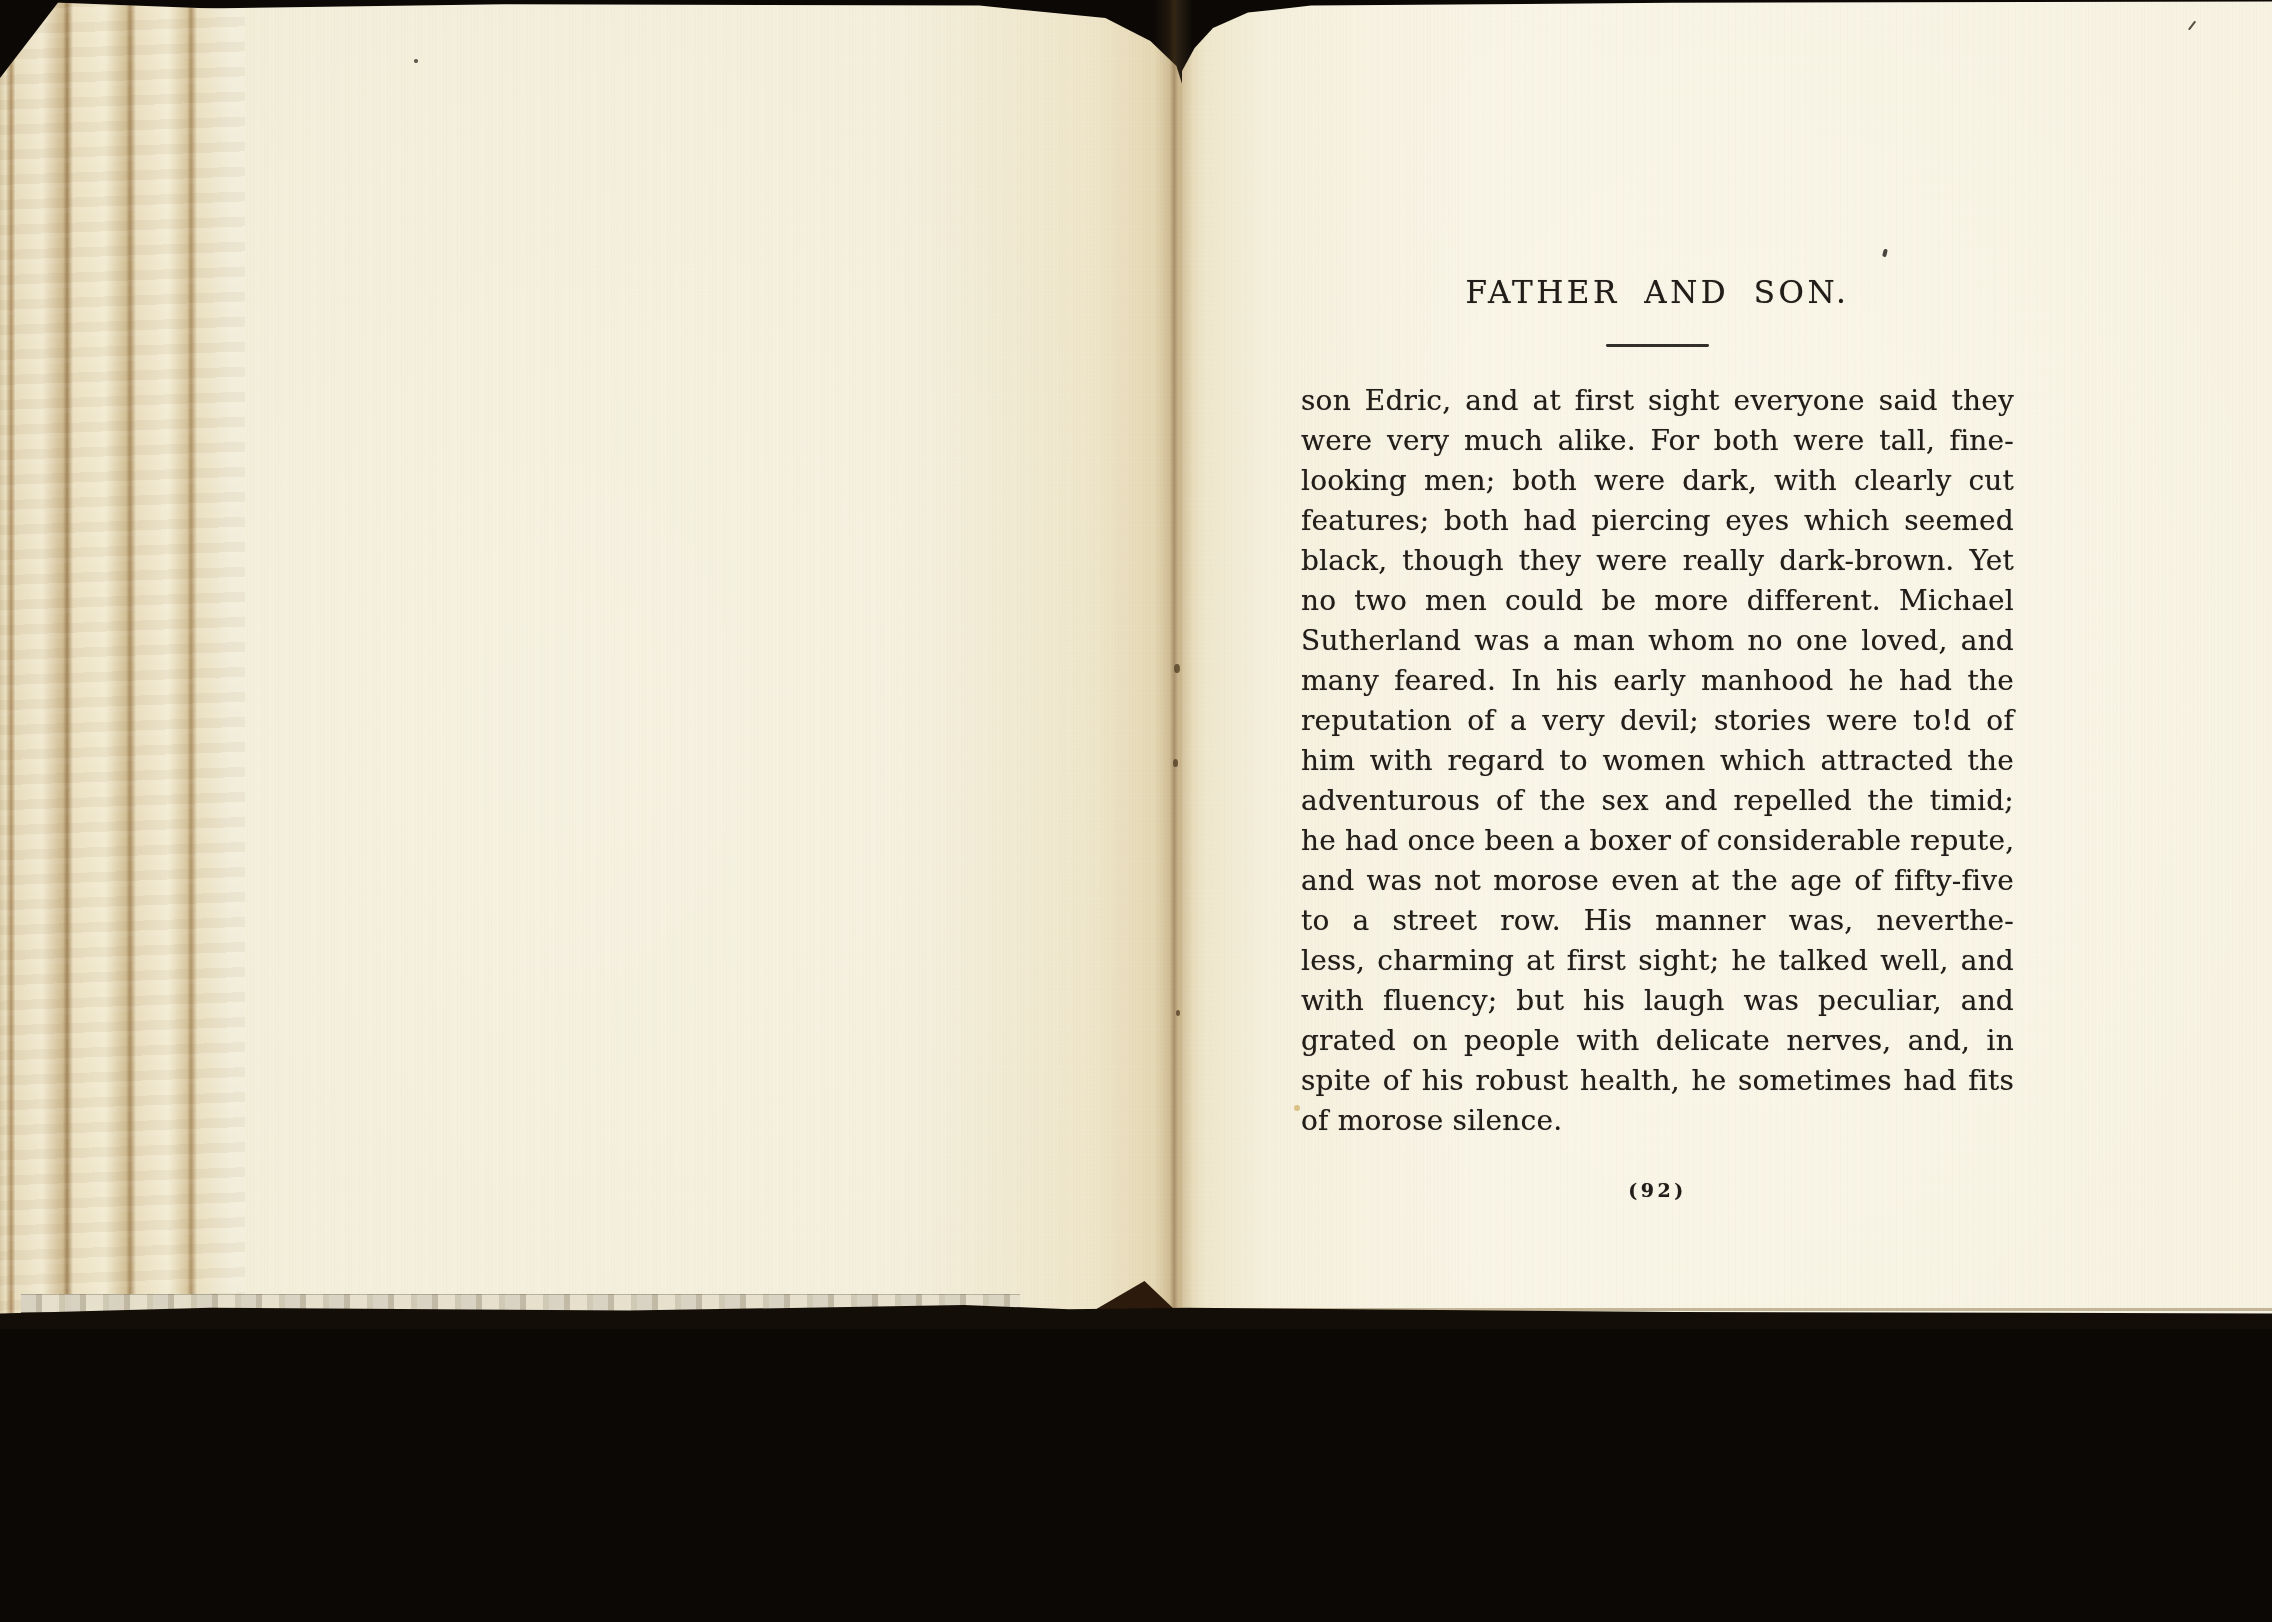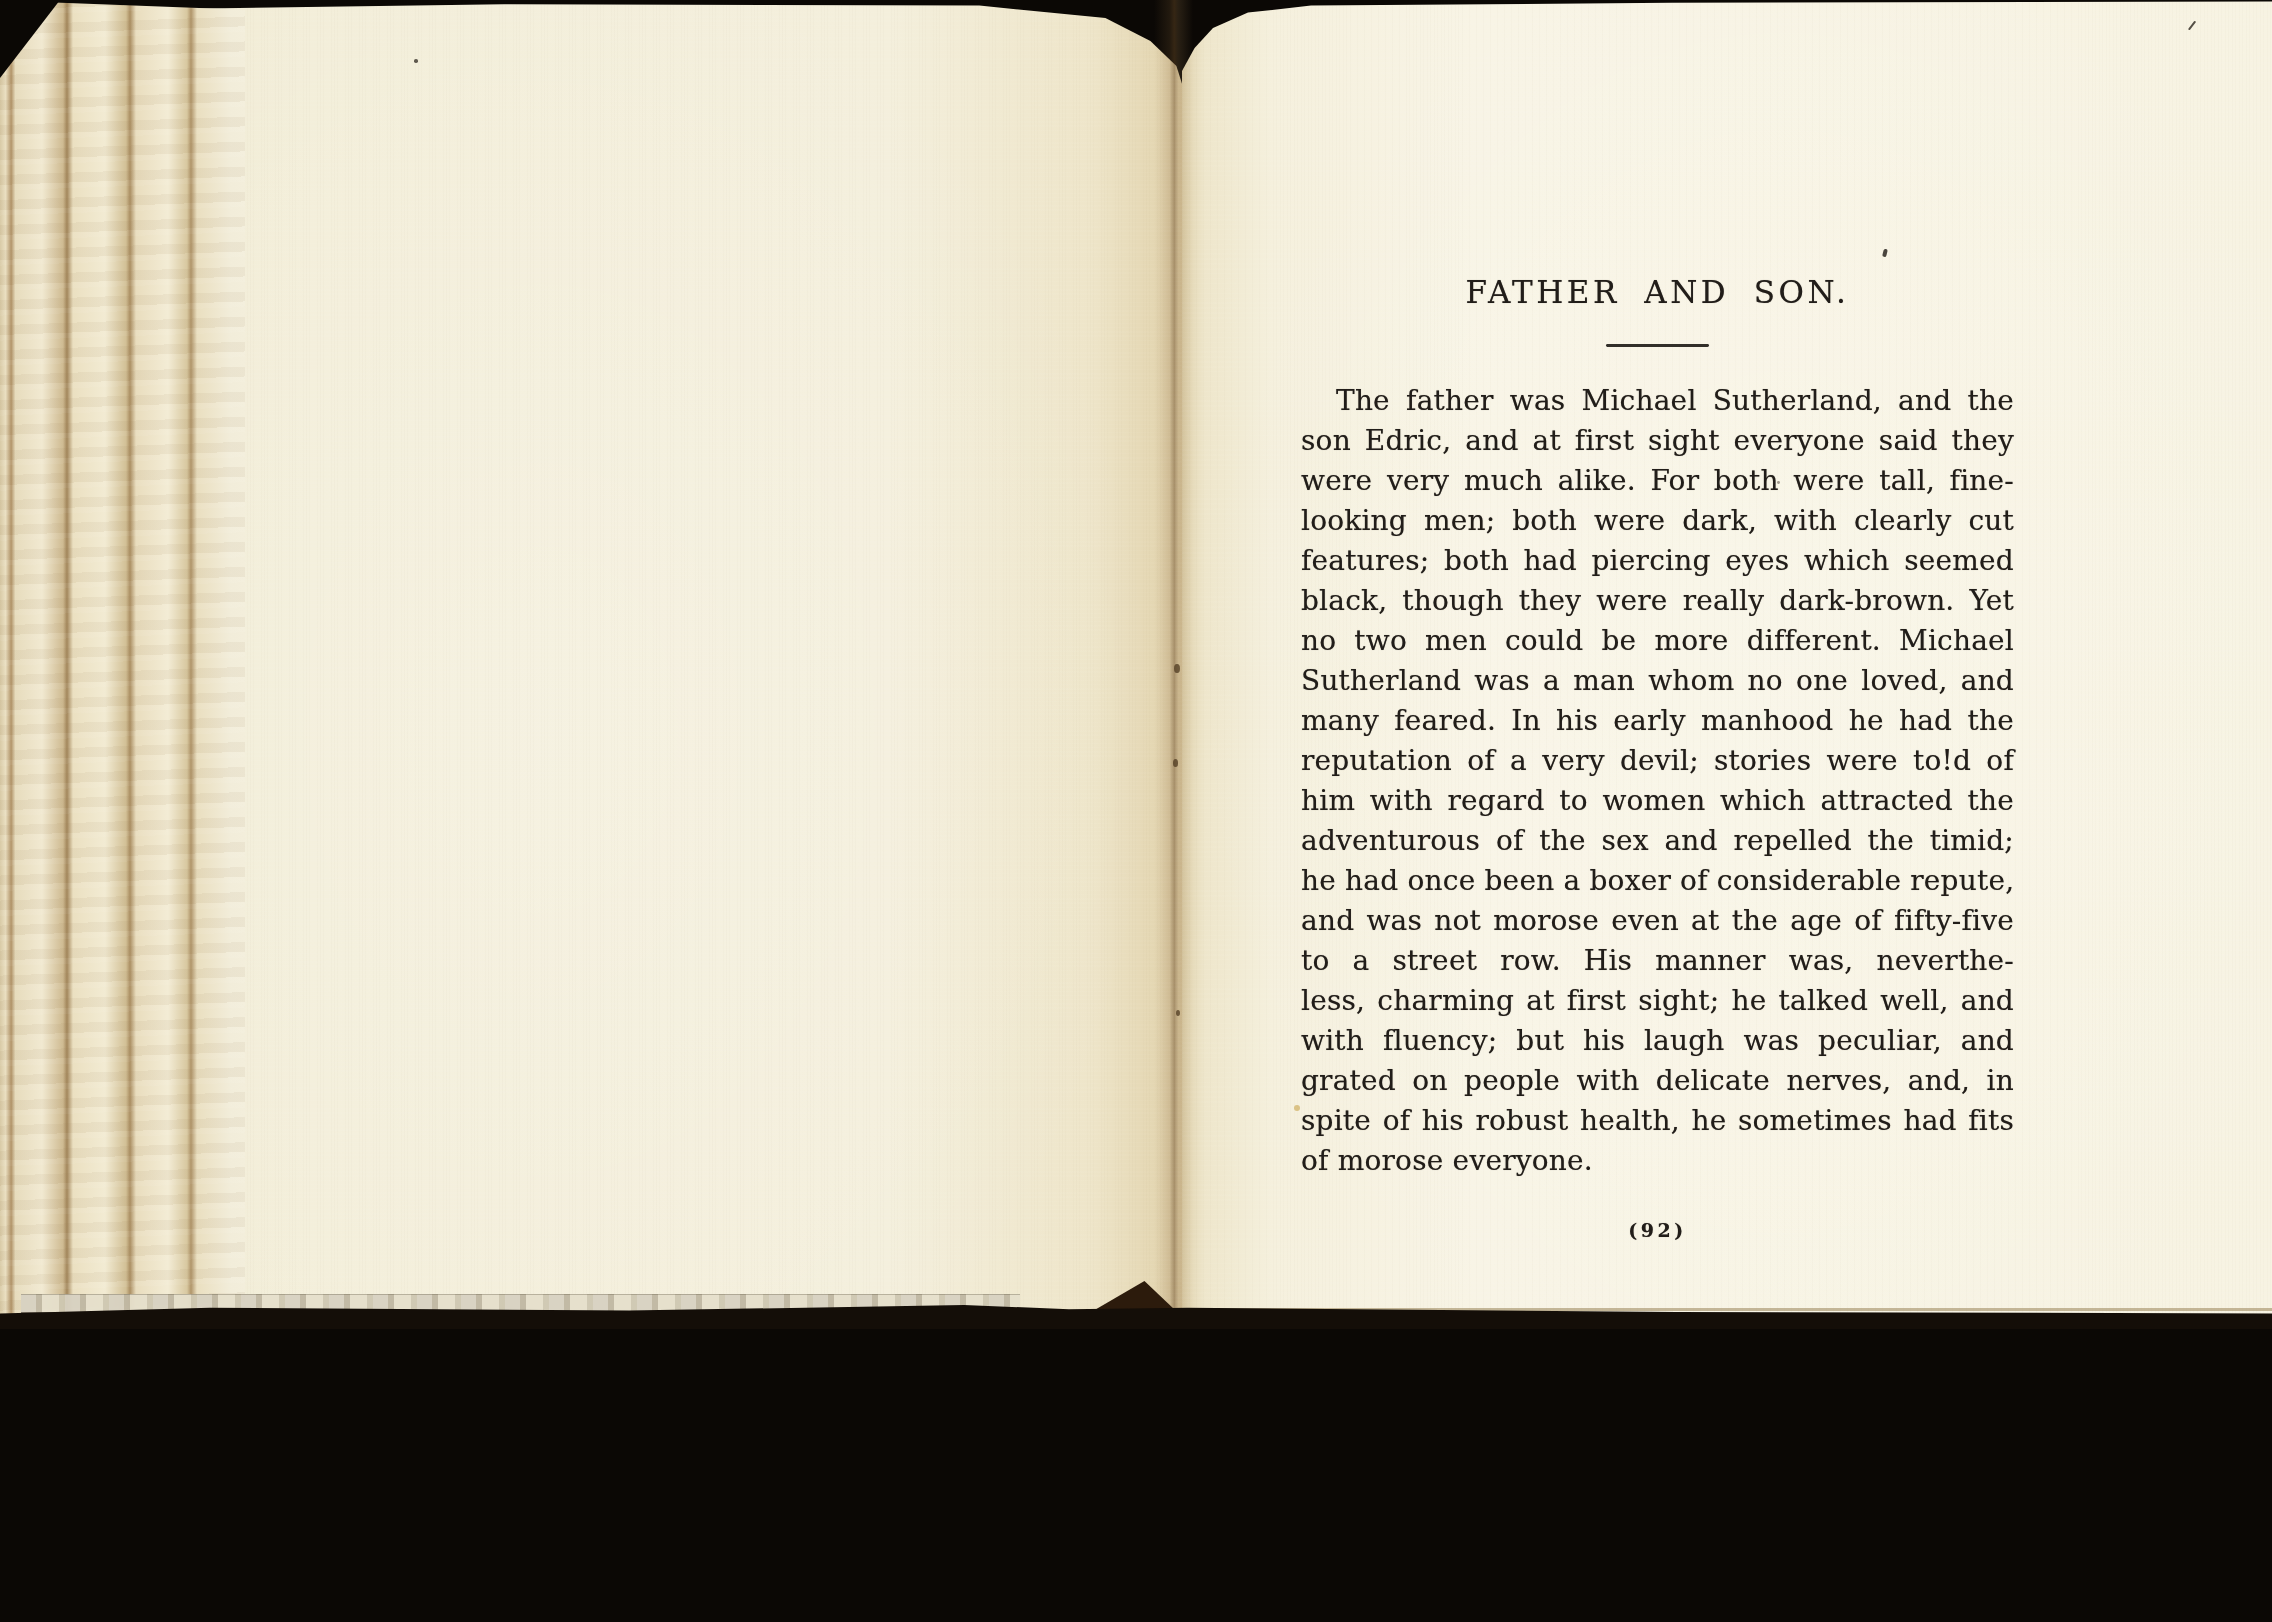--- a/index.html
+++ b/index.html
@@ -133,40 +133,39 @@
 
   <div class="gutter"></div>
   <div class="gutter-dot" style="left:1174px;top:664px;width:5.6px;height:9px;"></div>
   <div class="gutter-dot" style="left:1173px;top:759px;width:4.9px;height:7.7px;"></div>
   <div class="gutter-dot" style="left:1176px;top:1010px;width:4.2px;height:6.3px;"></div>
 
   <div class="content">
     <h1 class="chapter-title">FATHER AND SON.</h1>
     <div class="title-rule"></div>
     <div class="body-text">
-        <div class="body-line first">The father was Michael Sutherland, and the</div>
         <div class="body-line">son Edric, and at first sight everyone said they</div>
         <div class="body-line">were very much alike.  For both were tall, fine-</div>
         <div class="body-line">looking men; both were dark, with clearly cut</div>
         <div class="body-line">features; both had piercing eyes which seemed</div>
         <div class="body-line">black, though they were really dark-brown.  Yet</div>
         <div class="body-line">no two men could be more different.  Michael</div>
         <div class="body-line">Sutherland was a man whom no one loved, and</div>
         <div class="body-line">many feared.  In his early manhood he had the</div>
         <div class="body-line">reputation of a very devil; stories were to!d of</div>
         <div class="body-line">him with regard to women which attracted the</div>
         <div class="body-line">adventurous of the sex and repelled the timid;</div>
         <div class="body-line">he had once been a boxer of considerable repute,</div>
         <div class="body-line">and was not morose even at the age of fifty-five</div>
         <div class="body-line">to a street row.  His manner was, neverthe-</div>
         <div class="body-line">less, charming at first sight; he talked well, and</div>
         <div class="body-line">with fluency; but his laugh was peculiar, and</div>
         <div class="body-line">grated on people with delicate nerves, and, in</div>
         <div class="body-line">spite of his robust health, he sometimes had fits</div>
-        <div class="body-line last">of morose everyone.</div>
+        <div class="body-line last">of morose silence.</div>
       </div>
     <div class="page-number">(92)</div>
   </div>
 
   <div class="speck sp1"></div>
   <div class="speck sp2"></div>
   <div class="speck sp3"></div>
   <div class="speck sp4"></div>
   <div class="speck sp5"></div>
   <div class="speck sp6"></div>

